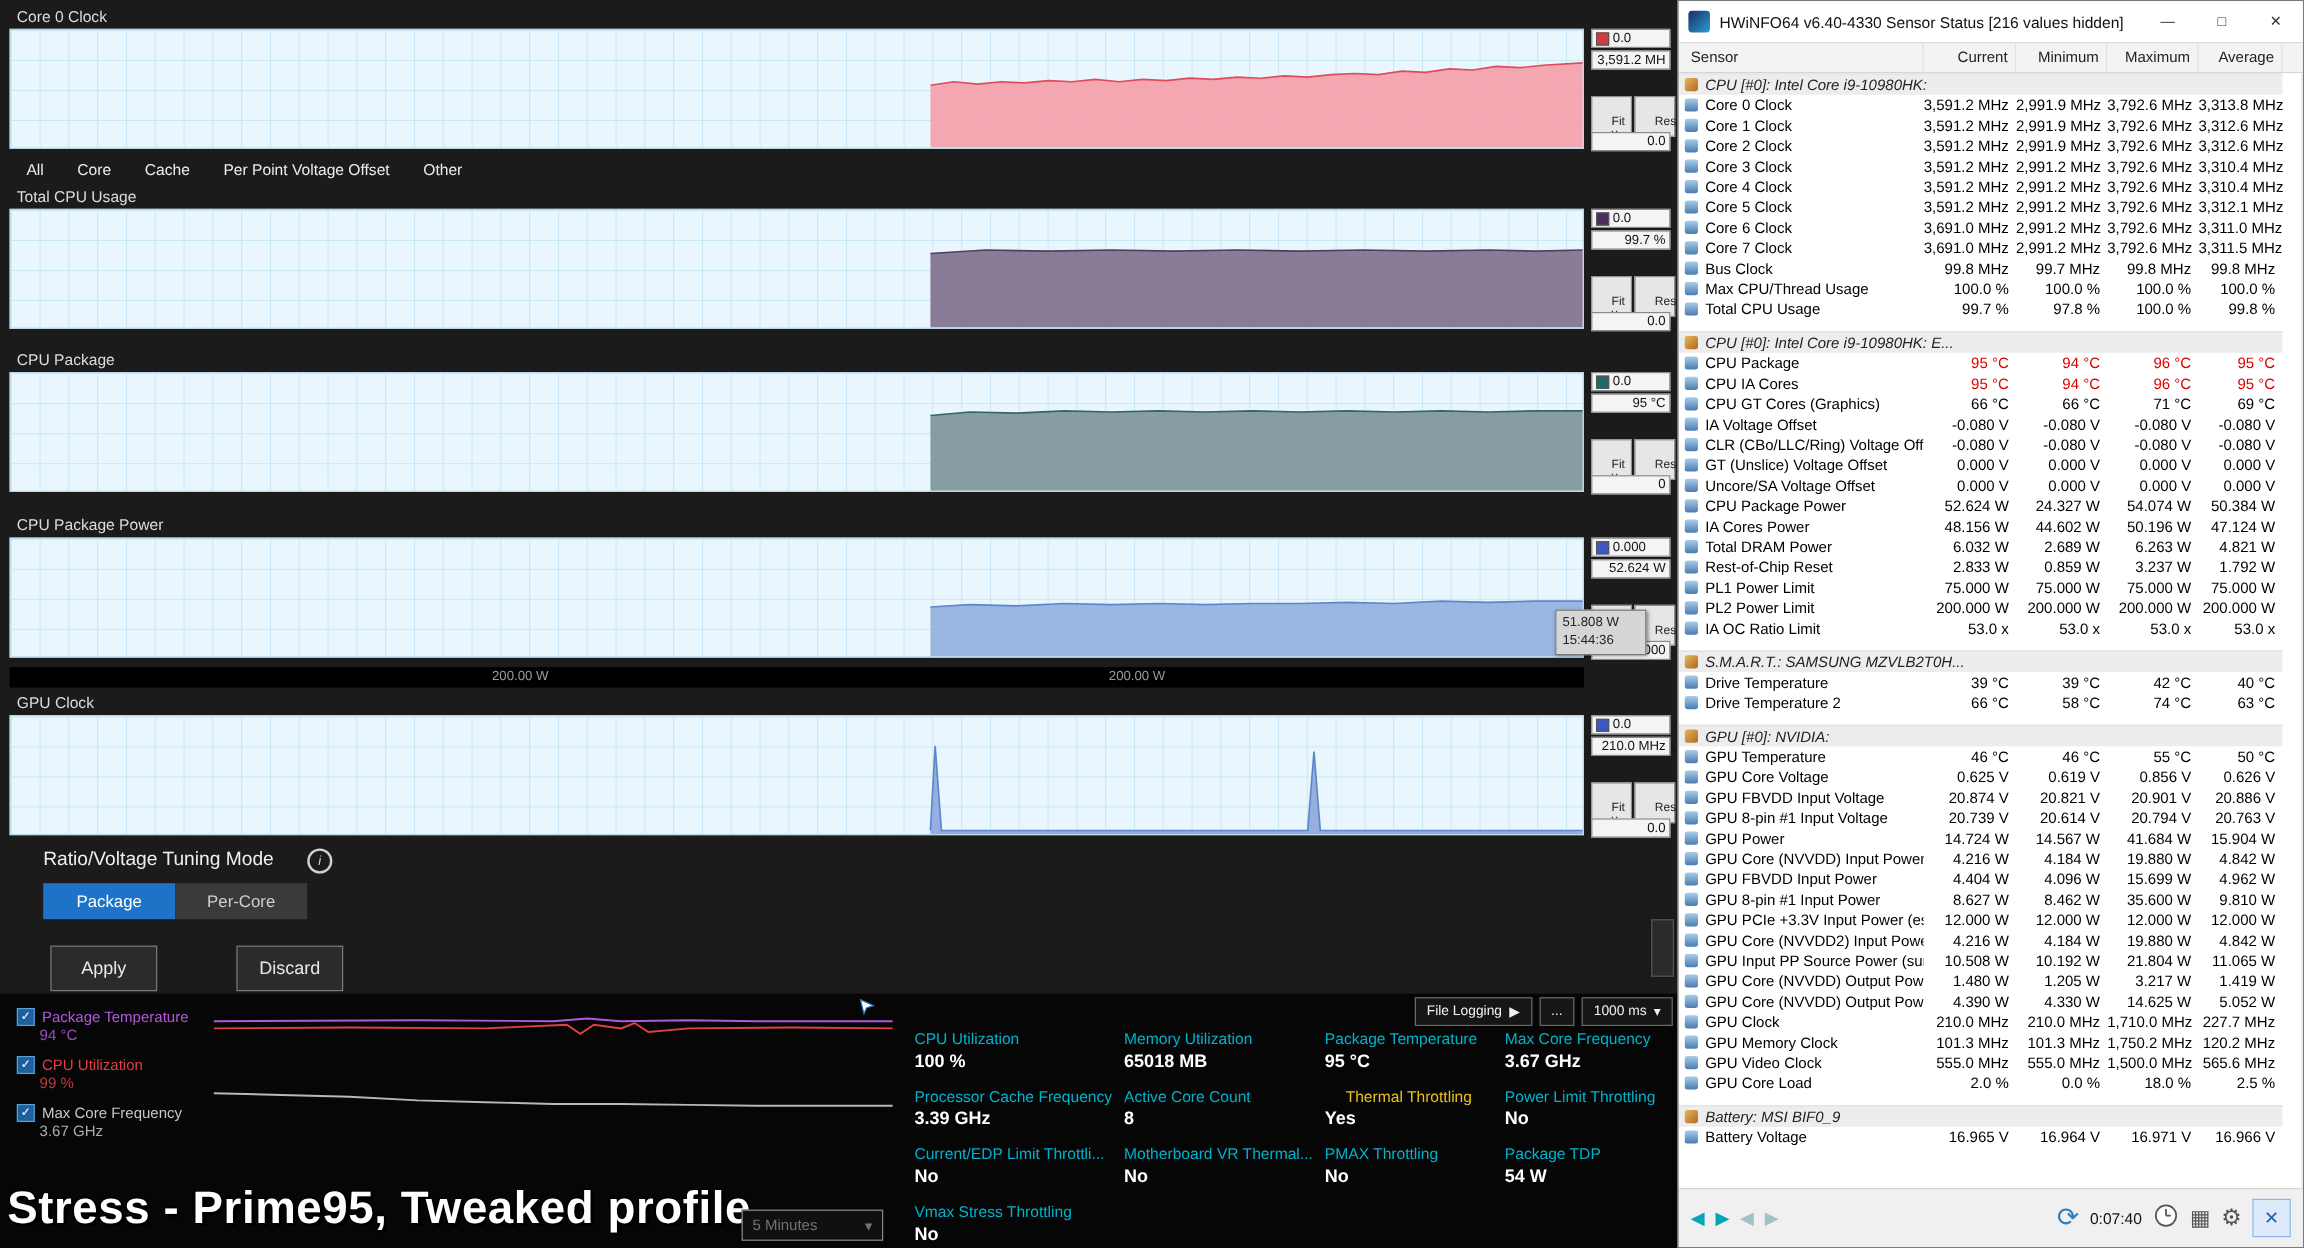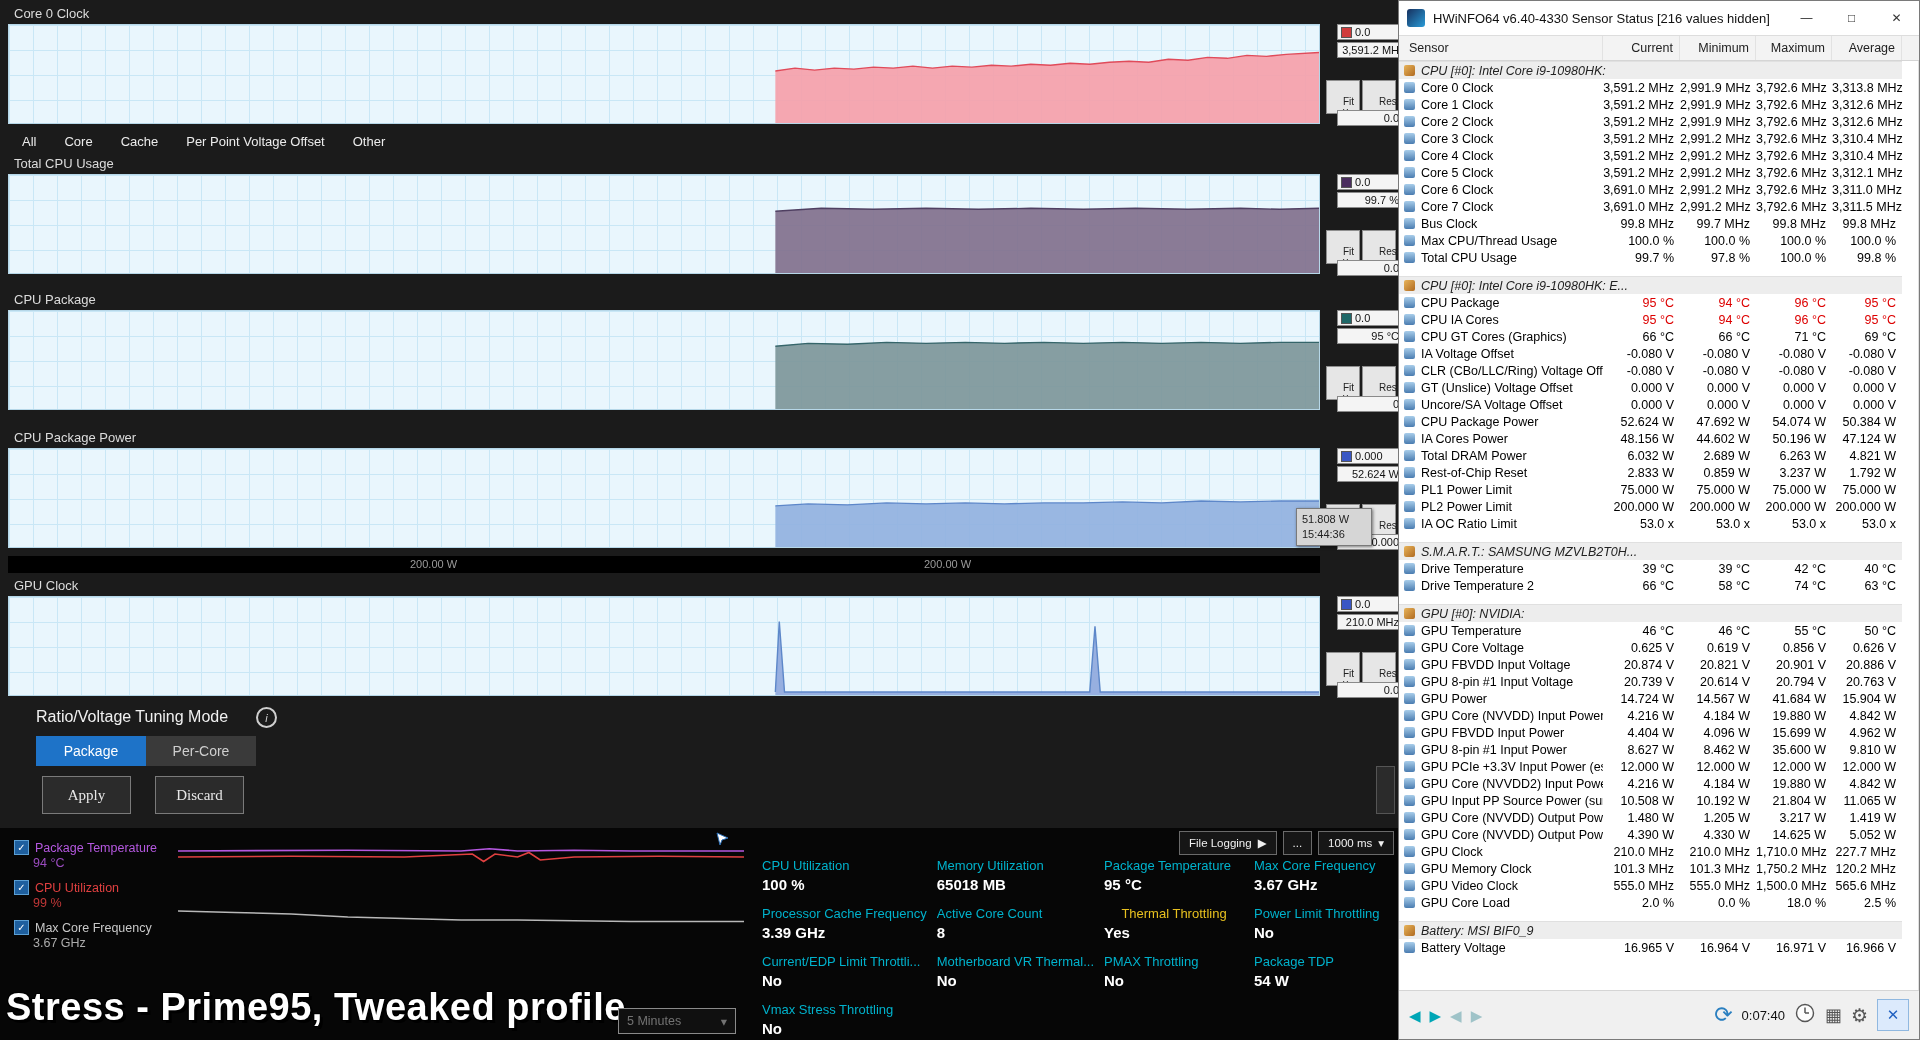--- a/index.html
+++ b/index.html
@@ -11,21 +11,21 @@
   .gpanel{position:absolute;left:0;width:1398px;height:126px;}
   .gtitle{position:absolute;left:14px;top:2px;color:#dcdcdc;font-size:13px;}
   .gplot{position:absolute;left:8px;top:20px;width:1312px;height:100px;
          background-color:#e9f6fd;
          background-image:linear-gradient(#c9e7f6 1px,transparent 1px),linear-gradient(90deg,#c9e7f6 1px,transparent 1px);
          background-size:24px 25px;border:1px solid #b6d7e8;box-sizing:border-box;}
   .gplot svg{position:absolute;left:0;top:0;width:100%;height:100%;}
   .gctrl{position:absolute;left:1326px;top:20px;width:66px;height:102px;}
   .gbox{position:absolute;left:0;width:66px;height:16px;background:#f4f4f4;border:1px solid #8a8a8a;
         font-size:11px;color:#111;display:flex;align-items:center;justify-content:flex-end;
-        padding:0 3px;box-sizing:border-box;white-space:nowrap;overflow:hidden;margin-left:11px;}
+        padding:0 3px;box-sizing:border-box;white-space:nowrap;overflow:hidden;}
   .chipbox{top:0;justify-content:flex-start;gap:3px;}
   .chip{width:9px;height:9px;display:inline-block;border:1px solid #555;flex:0 0 auto;}
   .valbox{top:18px;}
   .btnrow{position:absolute;top:56px;left:0;display:flex;gap:2px;}
   .gbtn{width:32px;height:28px;font-size:10px;background:#e6e6e6;border:1px solid #8f8f8f;color:#222;
         padding:16px;font-family:inherit;line-height:1;}
   .ymin{top:86px;}
   .gtooltip{position:absolute;left:1296px;top:80px;width:76px;background:#d6d6d6;border:1px solid #7a7a7a;
             font-size:11px;color:#222;padding:3px 5px;z-index:6;box-shadow:1px 1px 3px rgba(0,0,0,.5);
             box-sizing:border-box;line-height:1.35;}
@@ -39,21 +39,21 @@
   
   .tuning{position:absolute;left:0;top:704px;width:1398px;height:120px;}
   .tuning-title{position:absolute;left:36px;top:4px;color:#f0f0f0;font-size:16px;}
   .info-icon{position:absolute;left:256px;top:3px;width:17px;height:17px;border:2px solid #cfcfcf;
              border-radius:50%;color:#cfcfcf;font-size:11px;font-style:italic;
              display:flex;align-items:center;justify-content:center;}
   .tabs{position:absolute;left:36px;top:32px;display:flex;}
   .tab{width:110px;height:30px;display:flex;align-items:center;justify-content:center;font-size:14px;cursor:default;}
   .tab.active{background:#1e73c8;color:#fff;}
   .tab.inactive{background:#3a3a3a;color:#cfcfcf;}
-  .tuning-buttons{position:absolute;left:42px;top:72px;display:flex;gap:24px;font-family:Liberation Serif, serif;}
+  .tuning-buttons{position:absolute;left:42px;top:84px;display:flex;gap:66px;}
   .tbtn{min-width:89px;height:38px;background:#2b2b2b;border:1px solid #7a7a7a;color:#e8e8e8;
         font-size:15px;padding:0 16px;font-family:inherit;}
   .partial-box{position:absolute;right:3px;top:62px;width:17px;height:46px;background:#2b2b2b;border:1px solid #555;}
 
   
   .bottom{position:absolute;left:0;top:828px;width:1398px;height:212px;background:#060606;}
   .legend{position:absolute;left:14px;top:12px;display:flex;flex-direction:column;gap:10px;}
   .lrow{display:flex;align-items:center;gap:6px;}
   .cb{width:13px;height:13px;background:#1e5f9e;border:1px solid #5a9fd4;color:#fff;font-size:10px;
       line-height:13px;text-align:center;flex:0 0 auto;}
@@ -554,21 +554,21 @@
             <span class="name">Uncore/SA Voltage Offset</span>
             <span class="cell-val">0.000 V</span>
             <span class="cell-val">0.000 V</span>
             <span class="cell-val">0.000 V</span>
             <span class="cell-val">0.000 V</span>
           </div>
           <div class="trow">
             <span class="sensor-icon"></span>
             <span class="name">CPU Package Power</span>
             <span class="cell-val">52.624 W</span>
-            <span class="cell-val">47.692 W</span>
+            <span class="cell-val">24.327 W</span>
             <span class="cell-val">54.074 W</span>
             <span class="cell-val">50.384 W</span>
           </div>
           <div class="trow">
             <span class="sensor-icon"></span>
             <span class="name">IA Cores Power</span>
             <span class="cell-val">48.156 W</span>
             <span class="cell-val">44.602 W</span>
             <span class="cell-val">50.196 W</span>
             <span class="cell-val">47.124 W</span>

